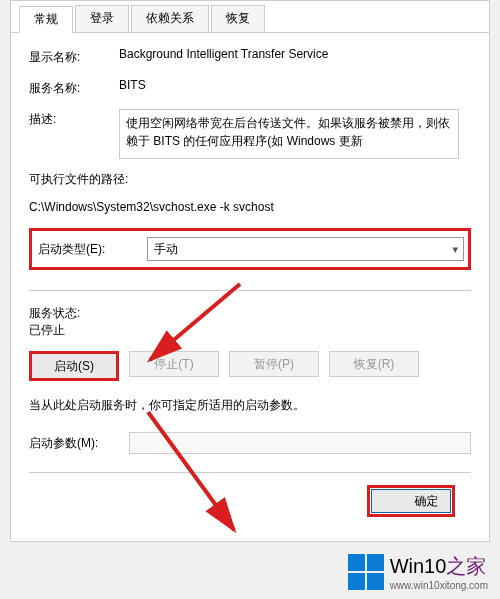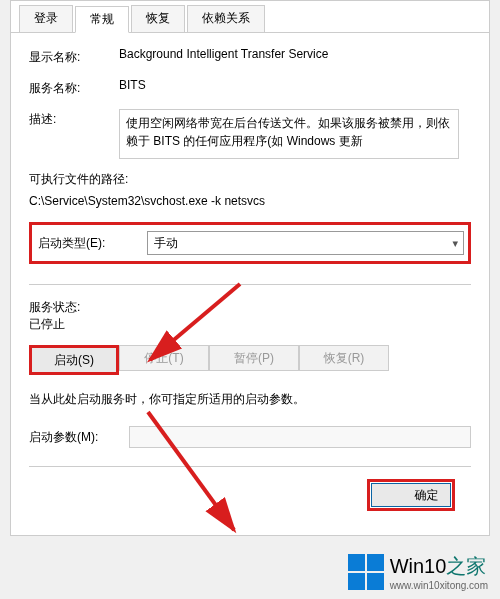--- a/index.html
+++ b/index.html
@@ -7,62 +7,62 @@
 .dialog { background: #fff; border: 1px solid #ccc; width: 480px; margin: 0 auto; padding-bottom: 10px; position: relative; }
 .tabs { display: flex; border-bottom: 1px solid #ccc; padding-top: 4px; padding-left: 8px; background: #fff; }
 .tab { padding: 4px 14px; border: 1px solid #ccc; border-bottom: none; margin-right: 2px; cursor: pointer; background: #f5f5f5; font-size: 12px; }
 .tab.active { background: #fff; position: relative; top: 1px; border-bottom: 1px solid #fff; }
 .content { padding: 14px 18px; }
 .row { display: flex; margin-bottom: 12px; align-items: flex-start; }
 .label { width: 90px; flex-shrink: 0; padding-top: 2px; }
 .value { flex: 1; }
 .desc-box { width: 340px; height: 50px; border: 1px solid #ccc; padding: 4px 6px; font-size: 12px; line-height: 1.5; overflow-y: scroll; font-family: inherit; resize: none; }
 .path-section { margin: 10px 0 14px; }
-.path-label { margin-bottom: 6px; }
+.path-label { margin-bottom: 12px; }
 .path-text { }
 .startup-row { display: flex; align-items: center; padding: 6px 4px; border: 3px solid #d81e1e; margin-bottom: 20px; gap: 15px; }
 .startup-label { width: 96px; padding-left: 2px; }
 .select-wrap { flex: 1; position: relative; }
 .select { width: 100%; height: 24px; border: 1px solid #999; background: #fff; padding: 2px 24px 2px 6px; font-size: 12px; appearance: none; -webkit-appearance: none; }
 .chevron { position: absolute; right: 6px; top: 50%; transform: translateY(-50%); pointer-events: none; font-size: 11px; color: #555; }
 .divider { height: 1px; border: none; border-top: 1px solid #ccc; margin: 8px 0 14px; }
 .status-row { display: flex; margin-bottom: 12px; flex-direction: column; }
 .status-label { width: 110px; }
-.btn-row { display: flex; margin-bottom: 16px; }
+.btn-row { display: flex; gap: 10px; margin-bottom: 16px; }
 .btn { width: 90px; height: 26px; border: 1px solid #999; background: #e9e9e9; cursor: pointer; font-size: 12px; font-family: inherit; }
 .btn:disabled { color: #999; background: #f2f2f2; border-color: #ccc; cursor: default; }
 .btn.highlighted { border: 3px solid #d81e1e; height: 30px; }
 .hint { margin-bottom: 18px; }
 .param-row { display: flex; align-items: center; margin-bottom: 18px; justify-content: space-between; }
 .param-label { width: 100px; }
 .param-input { flex: 1; height: 22px; border: 1px solid #ccc; padding: 2px 4px; background: #f8f8f8; font-size: 12px; }
 .footer-sep { height: 1px; border: none; border-top: 1px solid #ccc; margin: 4px 0 12px; }
 .footer-btns { display: flex; justify-content: flex-end; gap: 10px; padding-right: 16px; }
 .ok-btn-wrap { border: 3px solid #d81e1e; padding: 1px; }
 .dlg-btn { width: 80px; height: 24px; border: 1px solid #999; background: #e9e9e9; font-size: 12px; cursor: pointer; font-family: inherit; }
 .dlg-btn.ok { border: 1px solid #0a64a4; padding-left: 31px; }
 .logo { position: absolute; right: 12px; bottom: 8px; display: flex; align-items: center; gap: 6px; }
 .winlogo { width: 36px; height: 36px; display: grid; grid-template-columns: 1fr 1fr; grid-template-rows: 1fr 1fr; gap: 2px; }
 .winlogo > div { background: #0a7cd6; }
 .logo-text { font-family: "Segoe UI", sans-serif; }
 .logo-main { font-size: 20px; }
-.logo-main-b { color: #0f766e; }
+.logo-main-b { color: #701a75; }
 .logo-url { font-size: 10px; color: #666; }
 svg.arrows { position: absolute; top: 0; left: 0; width: 500px; height: 599px; pointer-events: none; z-index: 5; }
 </style>
 </head>
 <body>
 
 <div class="dialog">
 
   <div class="tabs">
+    <div class="tab active">常规</div>
     <div class="tab">登录</div>
-    <div class="tab active">常规</div>
+    <div class="tab">依赖关系</div>
     <div class="tab">恢复</div>
-    <div class="tab">依赖关系</div>
   </div>
 
   <div class="content">
 
     <div class="row">
       <div class="label">显示名称:</div>
       <div class="value">Background Intelligent Transfer Service</div>
     </div>
 
     <div class="row">
@@ -70,21 +70,21 @@
       <div class="value">BITS</div>
     </div>
 
     <div class="row">
       <div class="label">描述:</div>
       <textarea class="desc-box" readonly="" style="">使用空闲网络带宽在后台传送文件。如果该服务被禁用，则依赖于 BITS 的任何应用程序(如 Windows 更新</textarea>
     </div>
 
     <div class="path-section">
       <div class="path-label">可执行文件的路径:</div>
-      <div class="path-text">C:\Service\System32\svchost.exe -k netsvcs</div>
+      <div class="path-text">C:\Windows\System32\svchost.exe -k svchost</div>
     </div>
 
     <div class="startup-row">
       <div class="startup-label">启动类型(E):</div>
       <div class="select-wrap">
         <select class="select">
           <option>手动</option>
         </select>
         <span class="chevron">▾</span>
       </div>

